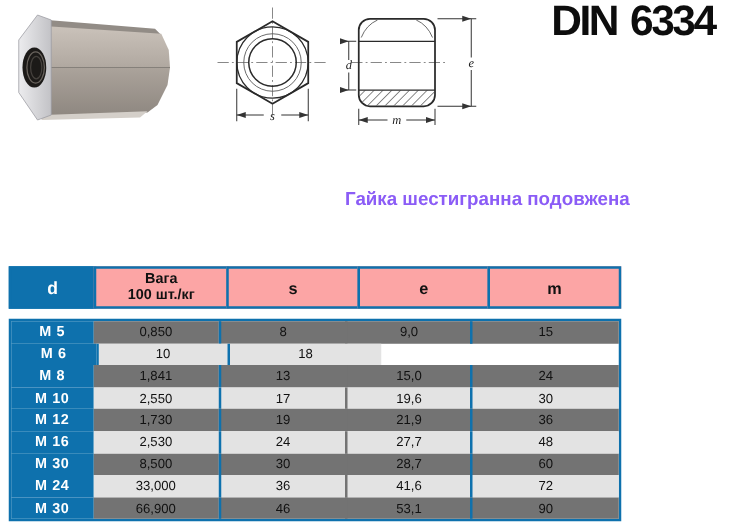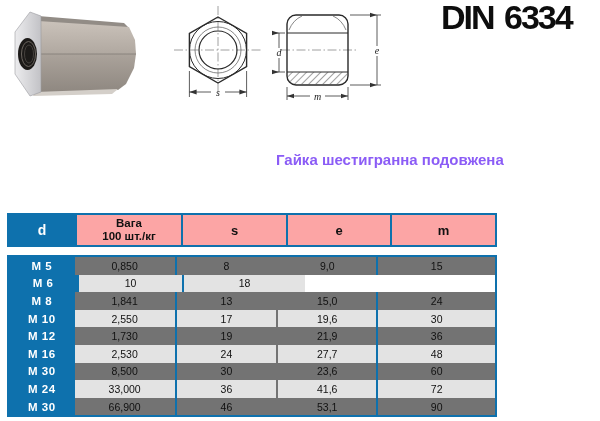--- a/index.html
+++ b/index.html
@@ -210,21 +210,21 @@
         <div class="td td-d">M 16</div>
         <div class="td td-w">2,530</div>
         <div class="td td-s">24</div>
         <div class="td td-e">27,7</div>
         <div class="td td-m">48</div>
       </div>
       <div class="tr">
         <div class="td td-d">M 30</div>
         <div class="td td-w">8,500</div>
         <div class="td td-s">30</div>
-        <div class="td td-e">23,6</div>
+        <div class="td td-e">28,7</div>
         <div class="td td-m">60</div>
       </div>
       <div class="tr stripe">
         <div class="td td-d">M 24</div>
         <div class="td td-w">33,000</div>
         <div class="td td-s">36</div>
         <div class="td td-e">41,6</div>
         <div class="td td-m">72</div>
       </div>
       <div class="tr">

